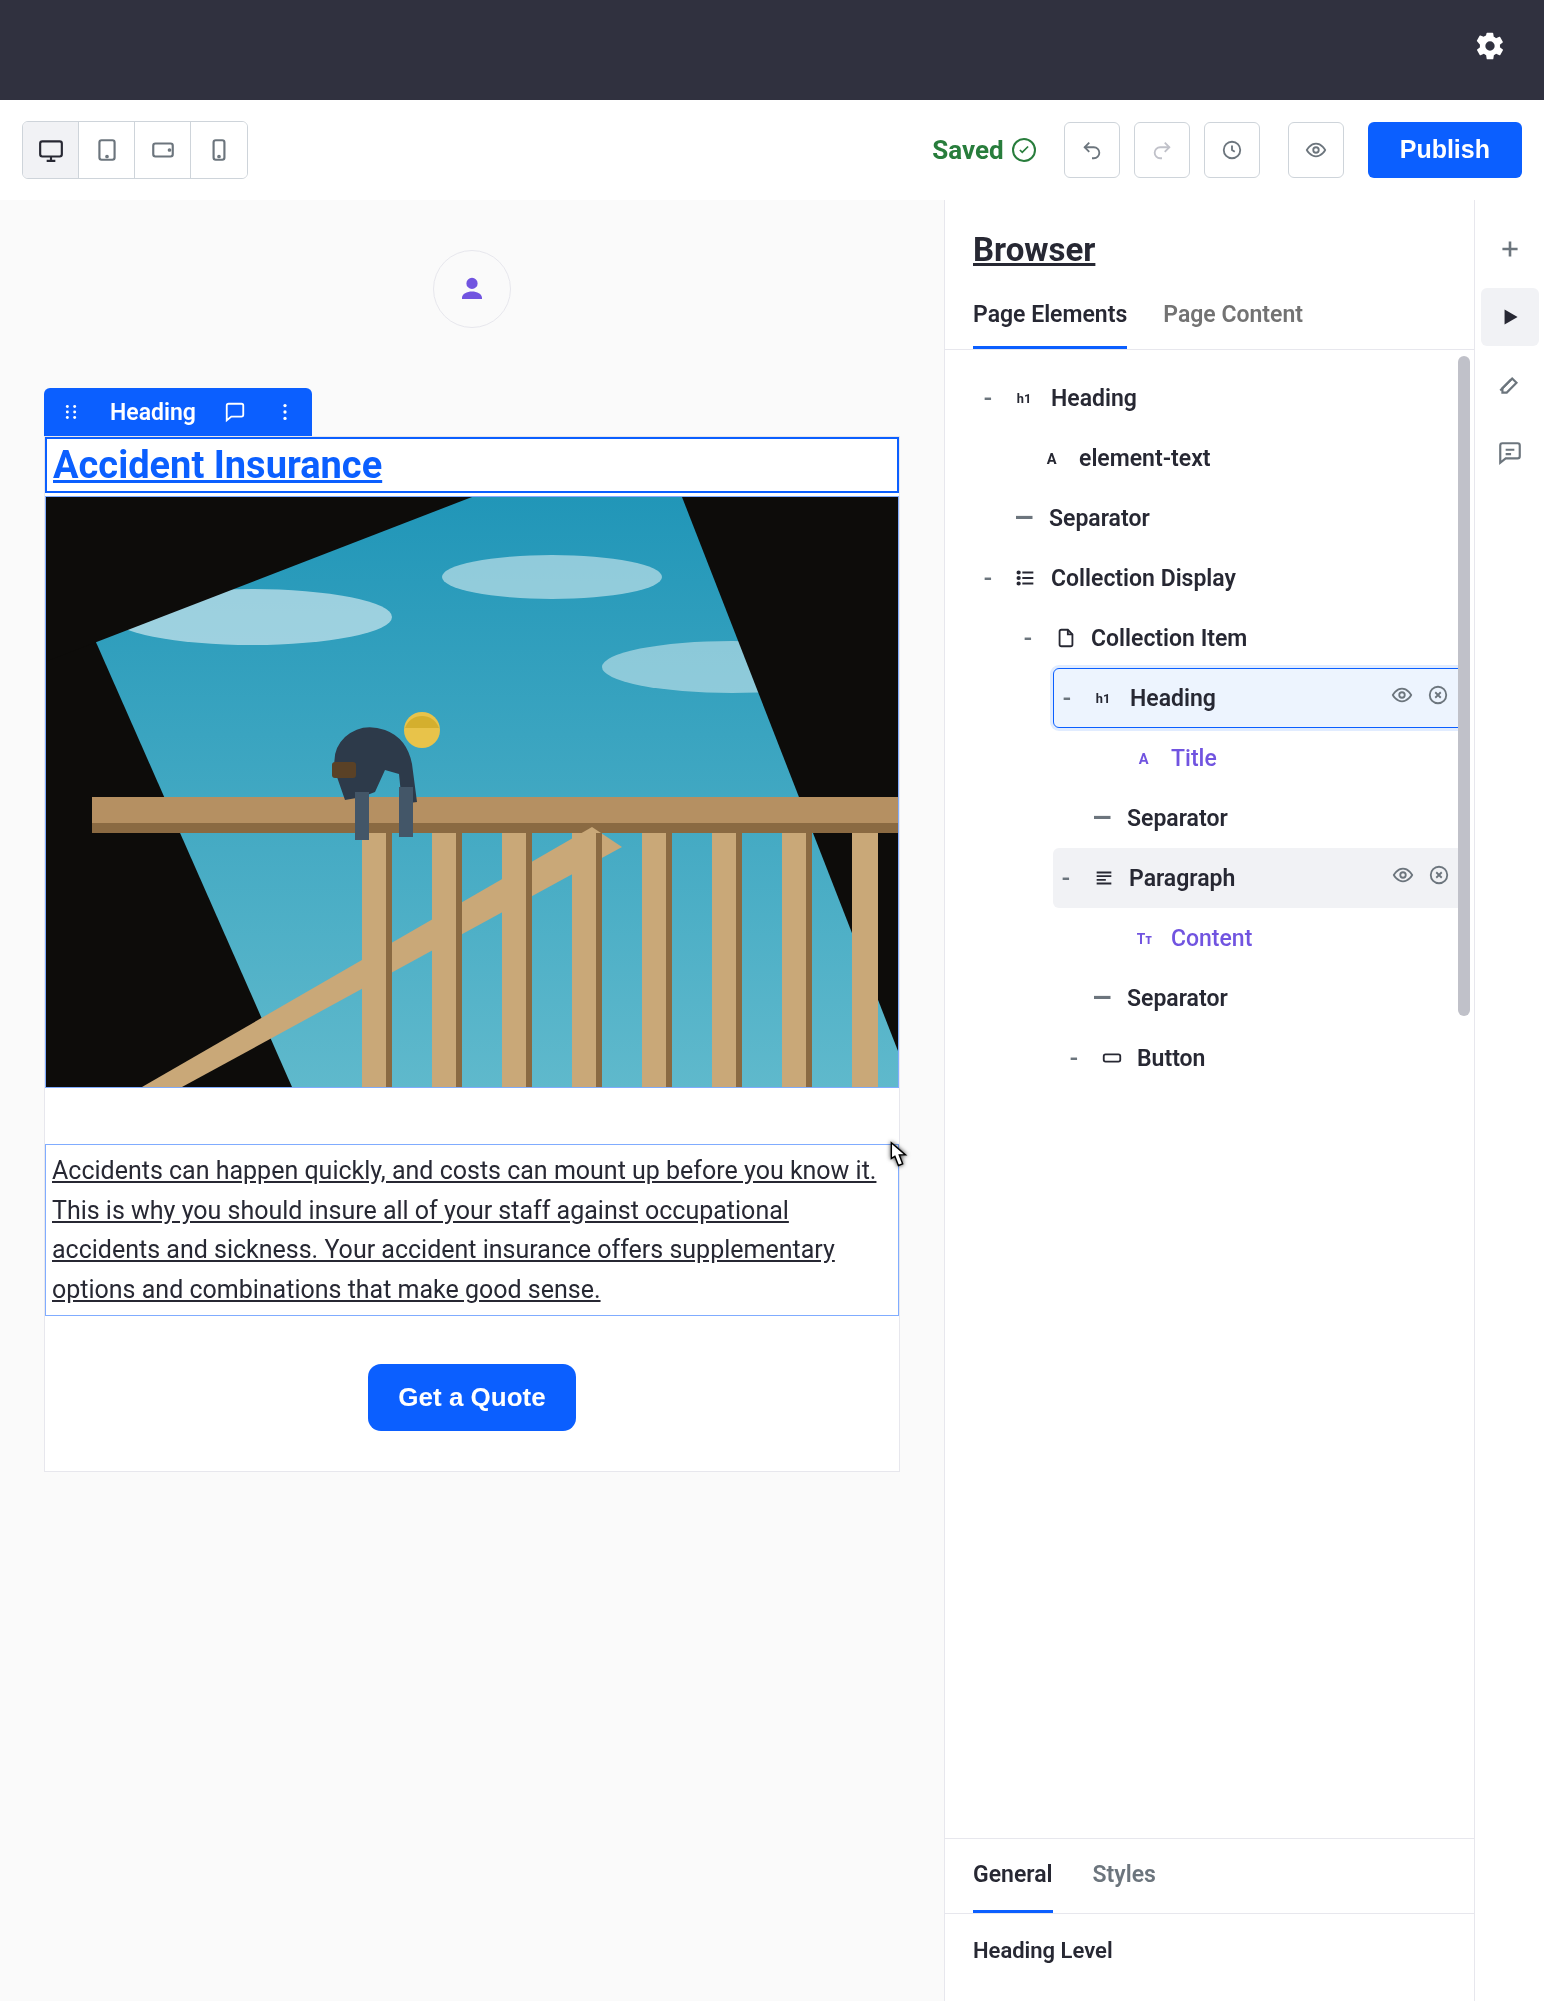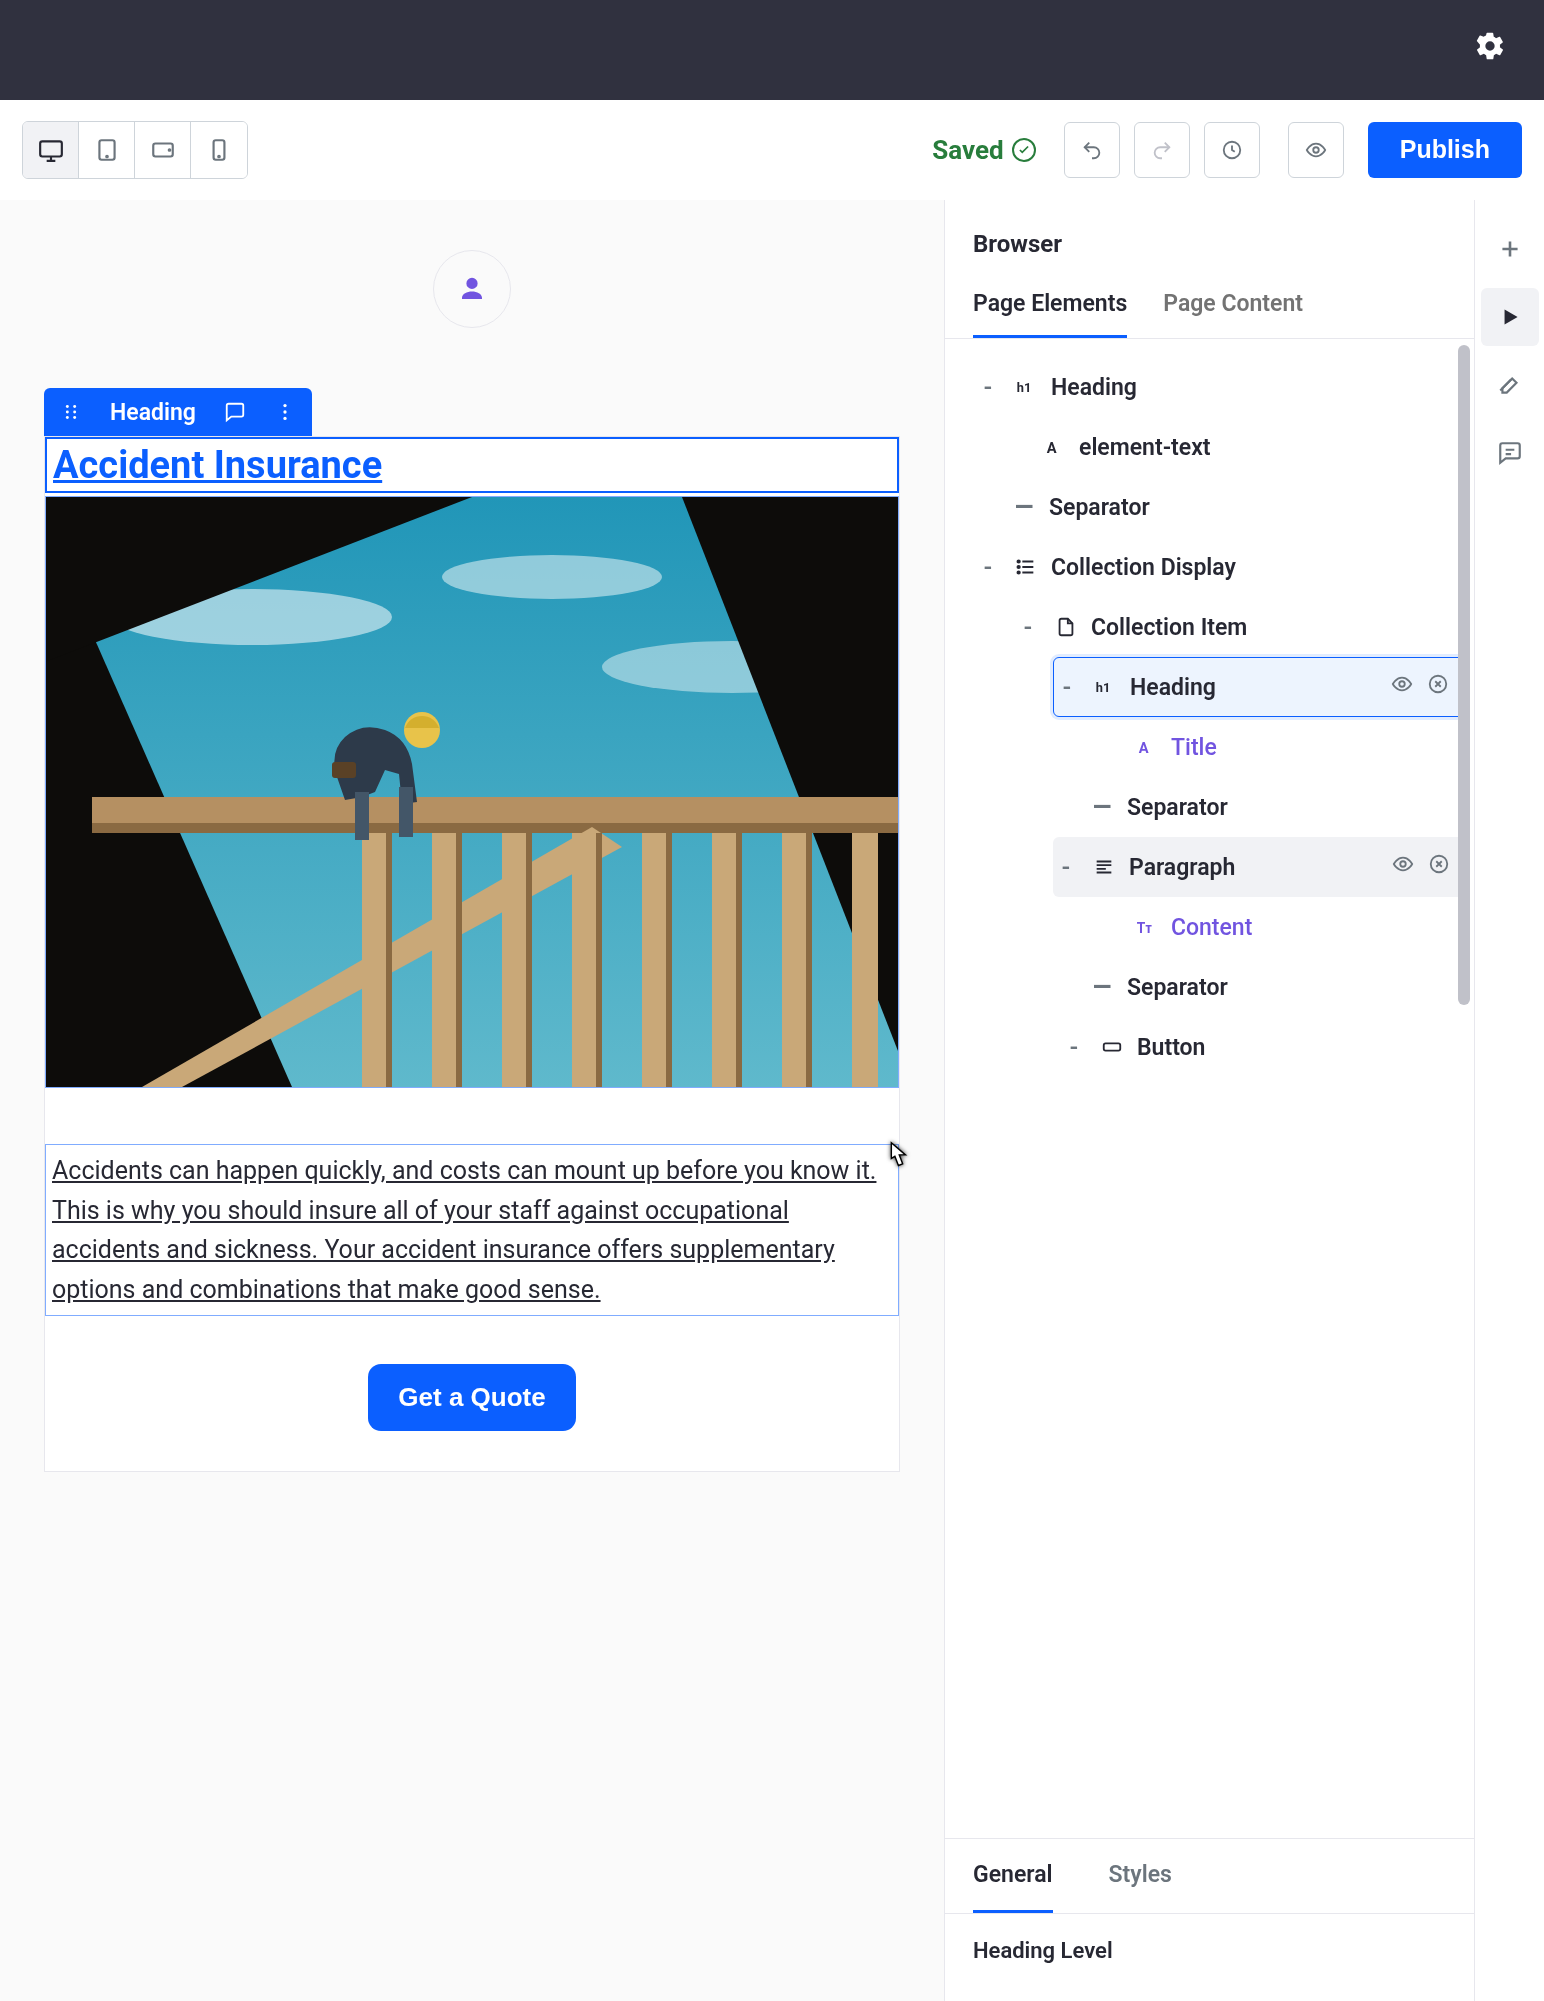--- a/index.html
+++ b/index.html
@@ -53,41 +53,41 @@
   .paragraph-block { border:1px solid #80acff; margin-top: 56px; padding: 6px; text-decoration: underline; }
   .paragraph-block p { font-size: 25px; line-height:1.58; color:#272833; }
   .quote-row { display:flex; justify-content:center; padding: 48px 0 40px; }
   .quote-btn { background:#0b5fff; color:#fff; border:none; border-radius:13px; padding: 18px 30px; font-size:26px; font-weight:600; }
   
   .cursor-pointer { position:absolute; left: 880px; top: 940px; color:#fff; filter: drop-shadow(0 0 2px rgba(0,0,0,.8)); }
   .cursor-pointer svg{ width:34px; height:34px;}
   
   .side-panel { width: 530px; border-left: 1px solid #e7e7ed; display:flex; background:#fff; }
   .browser-panel { flex:1; display:flex; flex-direction:column; }
-  .panel-title { font-size: 24px; font-weight:700; padding: 30px 28px 18px; }
+  .panel-title { font-size: 33px; font-weight:700; padding: 30px 28px 18px; text-decoration: underline; }
   .panel-tabs { display:flex; gap:36px; padding: 0 28px; border-bottom:1px solid #e7e7ed; }
   .panel-tab { padding: 14px 0 18px; font-size:23px; font-weight:600; color:#737373; border-bottom: 3px solid transparent; }
   .panel-tab.active { color:#272833; border-bottom-color:#0b5fff; }
   
   .tree { padding: 18px 10px 18px 0; position:relative; flex:1; overflow:hidden; }
   .tree-scrollbar{ position:absolute; right:4px; top:6px; width:12px; height:660px; background:#c0c1c9; border-radius:10px;}
   .tree-row { display:flex; align-items:center; height:60px; font-size:23px; font-weight:600; color:#272833; gap:12px; padding-right:14px; }
   .tree-row .indent { display:inline-block; }
   .tree-row .expander { width:26px; text-align:center; color:#6c757d; font-size:24px; }
   .tree-row .t-icon { width:26px; display:flex; align-items:center; justify-content:center; color:#272833;}
   .tree-row .t-icon svg{width:22px;height:22px;}
   .tree-row.selected { background:#edf4fe; border:1.5px solid #0b5fff; border-radius:6px; box-shadow: 0 0 0 3px rgba(11,95,255,.12);}
   .tree-row.hover { background:#f1f2f5; border-radius:6px;}
   .tree-row .row-actions { margin-left:auto; display:flex; gap:14px; color:#6c757d;}
   .tree-row .row-actions svg{width:22px;height:22px;}
   .tree-row.mapped { color:#7154e0; font-weight:500;}
   .tree-row.mapped .t-icon { color:#7154e0;}
   
   .props-panel { border-top:1px solid #e7e7ed; }
-  .props-tabs { display:flex; gap:56px; padding:0 28px; border-bottom:1px solid #e7e7ed;}
+  .props-tabs { display:flex; gap:40px; padding:0 28px; border-bottom:1px solid #e7e7ed;}
   .props-tab { padding:22px 0; font-size:23px; font-weight:600; color:#6c757d; border-bottom:3px solid transparent;}
   .props-tab.active{ color:#272833; border-bottom-color:#0b5fff;}
   .prop-body { padding:24px 28px;}
   .prop-label { font-size:22px; font-weight:600; color:#272833; margin-bottom:14px;}
   .prop-select-wrap { position:relative;}
   .prop-select { width:100%; height:54px; background:#f1f2f5; border:1px solid #e7e7ed; border-radius:6px; font-size:24px; padding:0 18px; appearance:none; color:#272833;}
   
   .right-rail { width:70px; background:#fff; border-left:1px solid #e7e7ed; display:flex; flex-direction:column; align-items:center; padding-top:20px; gap:10px;}
   .rail-btn { width:58px; height:58px; display:flex; align-items:center; justify-content:center; color:#6c757d; border-radius:6px;}
   .rail-btn.active { background:#f1f2f5; color:#272833;}

